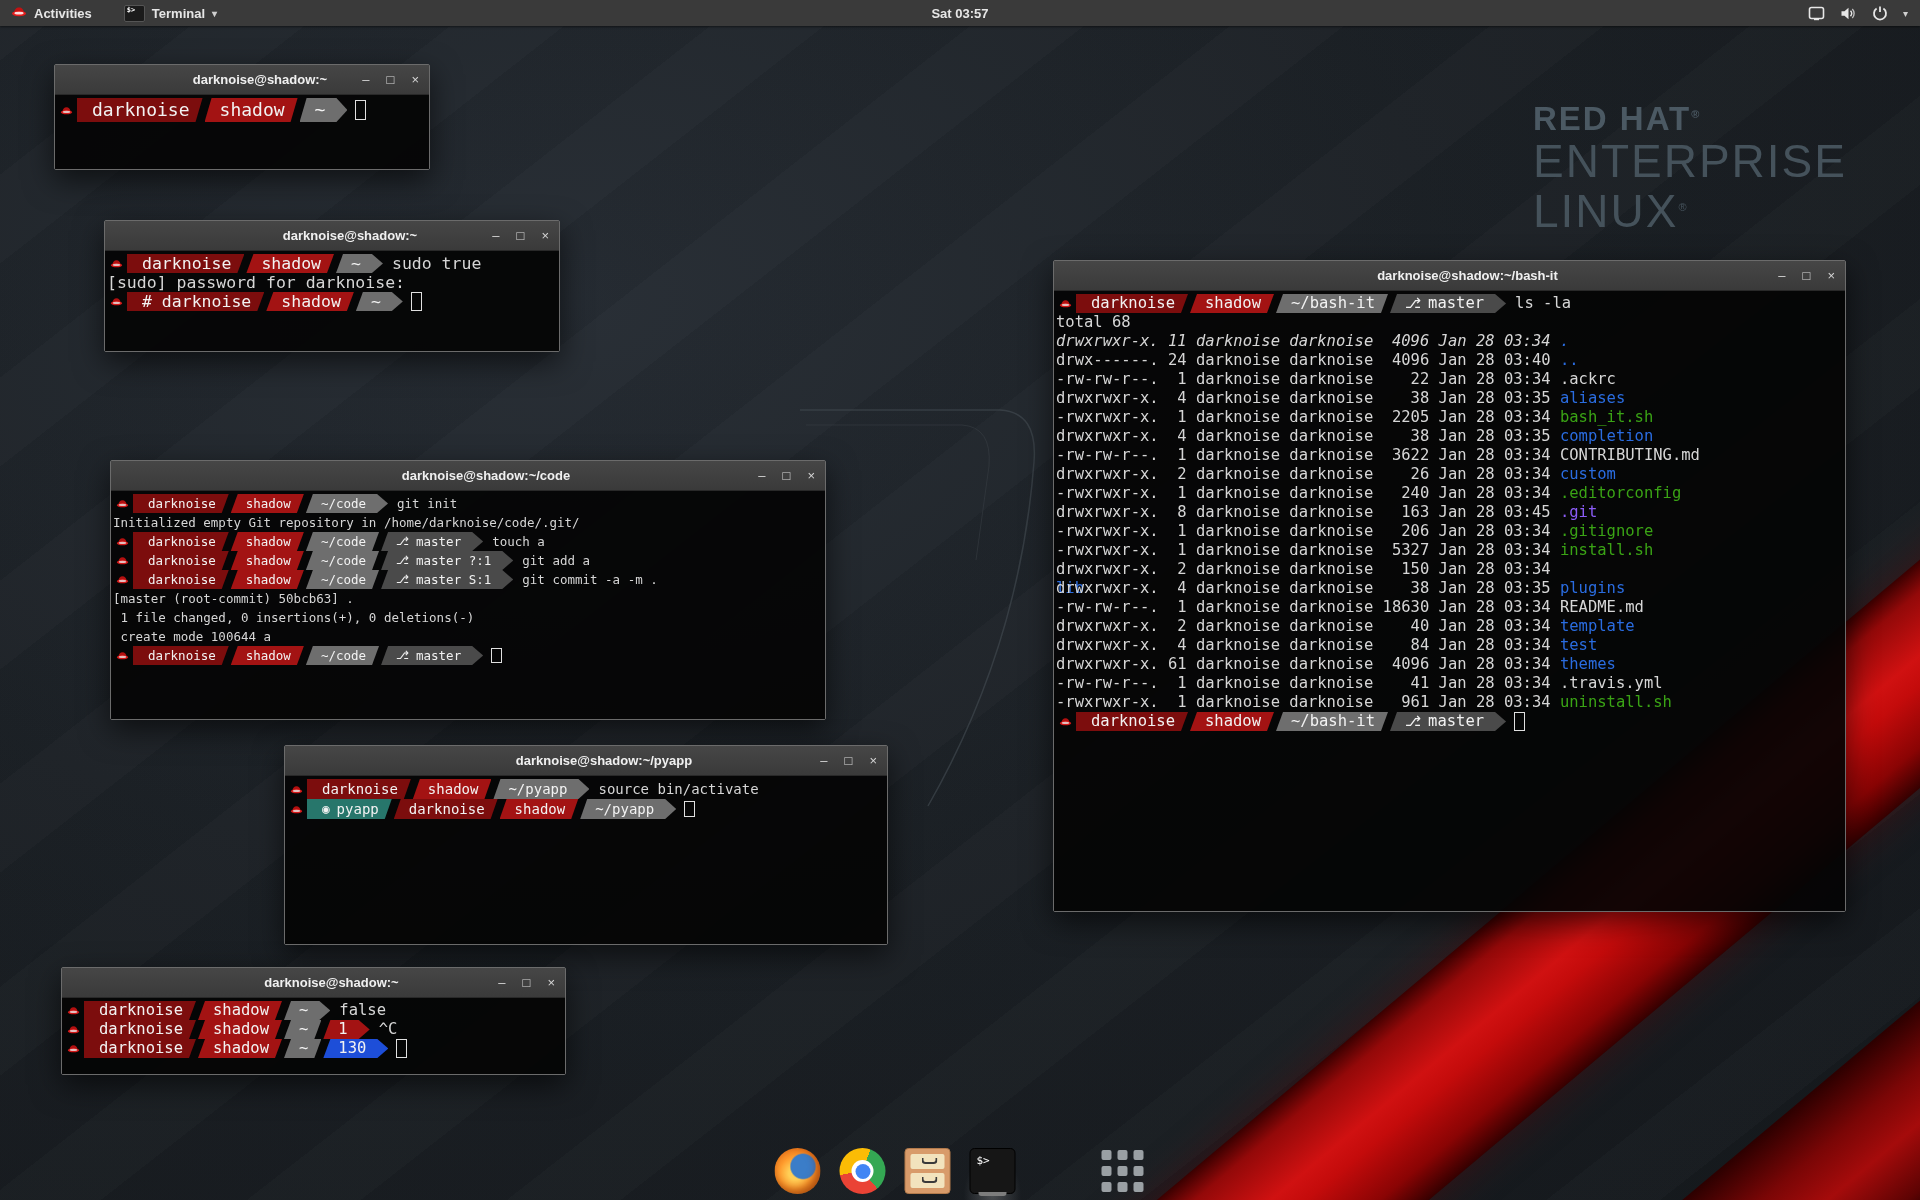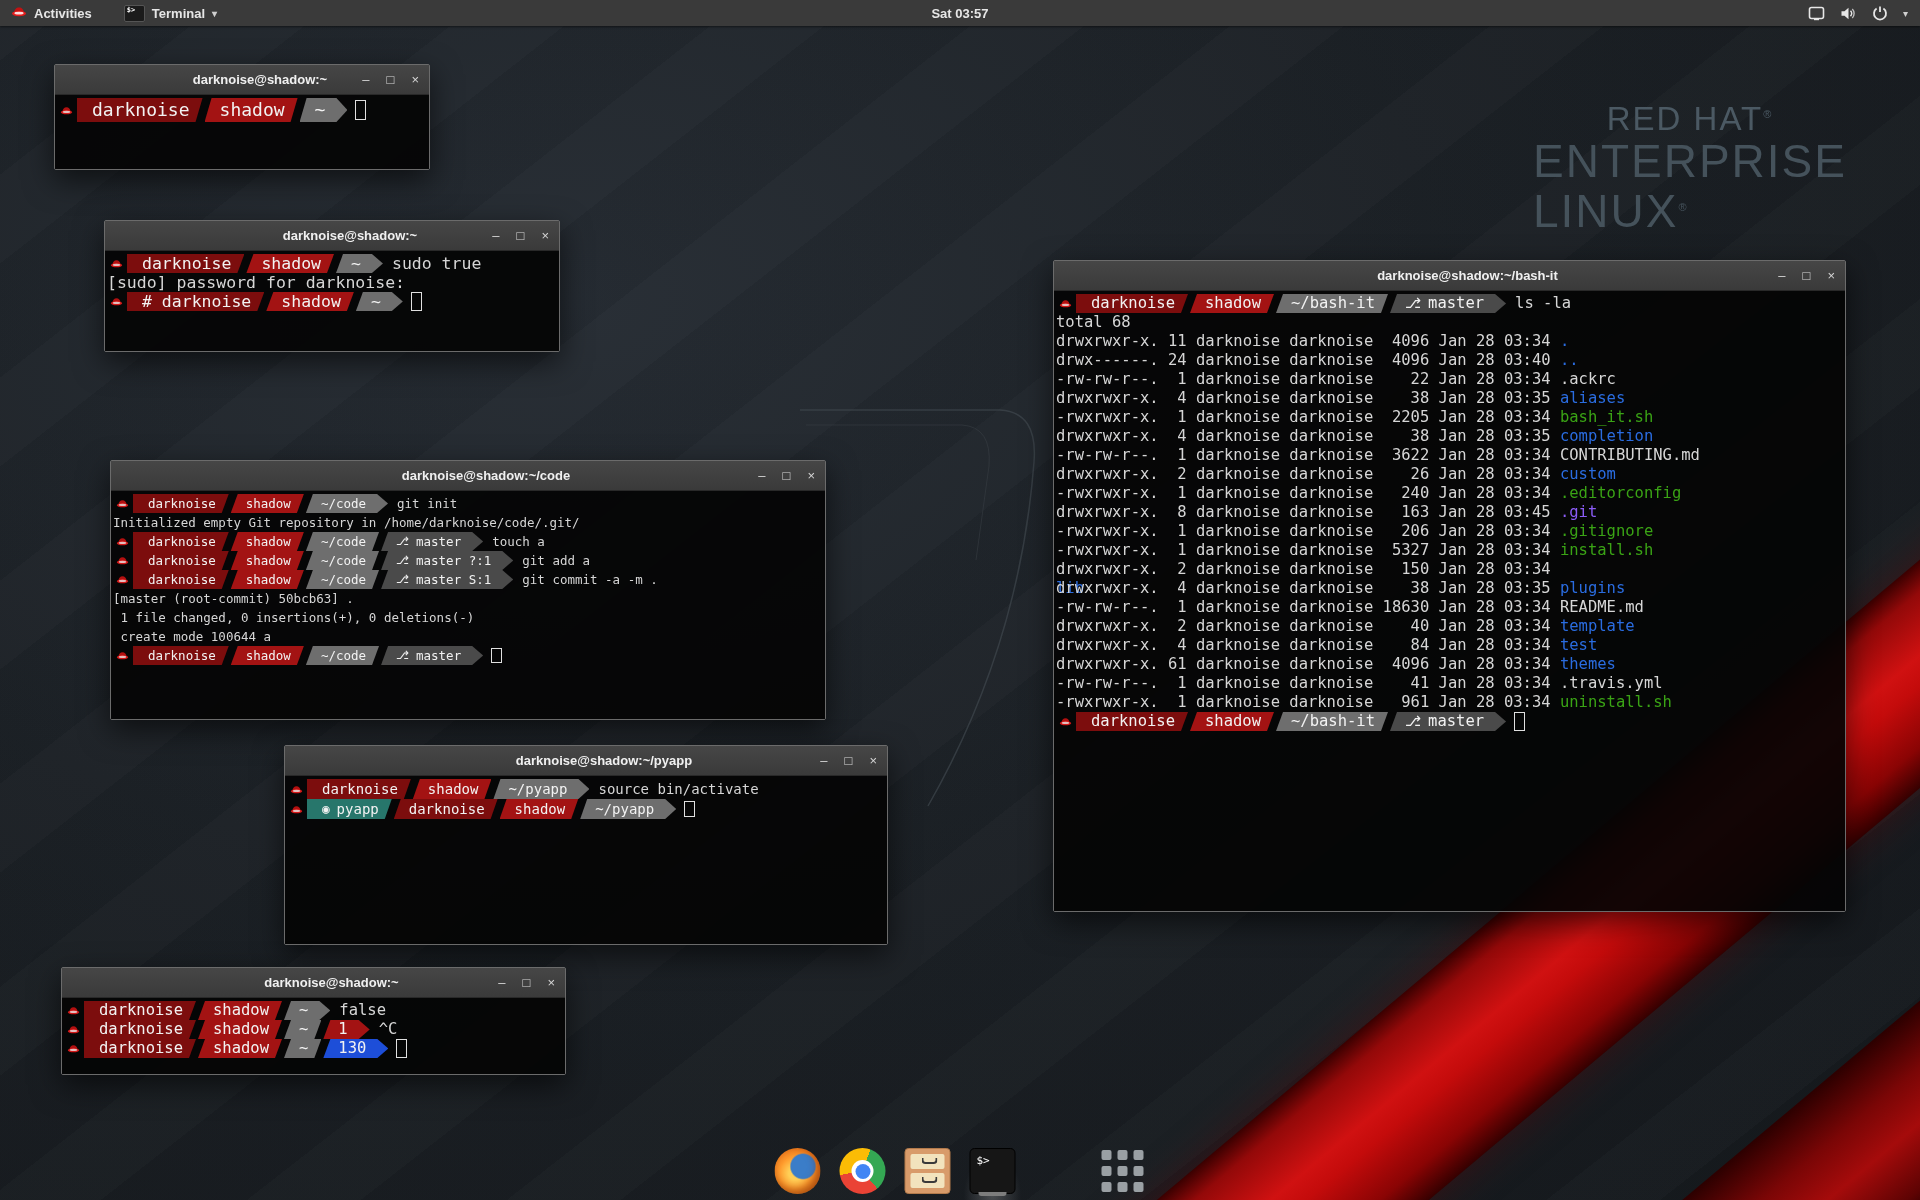--- a/index.html
+++ b/index.html
@@ -14,21 +14,21 @@
   .stripe{position:absolute;transform:rotate(-40deg);}
   .stripe.main{width:1700px;height:175px;left:770px;top:838px;
     background:linear-gradient(to bottom,#3a0000 0%,#930909 14%,#d01111 42%,#c40b0b 55%,#8a0404 82%,#350000 100%);
     box-shadow:0 0 40px rgba(120,0,0,.35);}
   .stripe.corner{width:900px;height:170px;left:1430px;top:1060px;
     background:linear-gradient(to bottom,#2c0000 0%,#7a0606 30%,#a50b0b 55%,#5e0303 85%,#230000 100%);}
   .arcs{position:absolute;left:0;top:0;pointer-events:none;}
 
   
   .branding{position:absolute;left:1533px;top:100px;color:#46535c;user-select:none;}
-  .branding .l1{font-size:33px;font-weight:normal;letter-spacing:2px;color:#4b5963;text-align:center;}
+  .branding .l1{font-size:33px;font-weight:bold;letter-spacing:2px;color:#4b5963;}
   .branding .l2{font-size:46px;font-weight:300;letter-spacing:2px;line-height:46px;color:#45525b;}
   .branding sup{font-size:11px;vertical-align:super;}
 
   
   .topbar{position:absolute;left:0;top:0;right:0;height:26px;background:#3a3a3a;
     color:#e6e6e6;font-size:13px;display:flex;align-items:center;z-index:50;
     box-shadow:0 1px 2px rgba(0,0,0,.5);}
   .tb-group{display:flex;align-items:center;gap:7px;height:100%;padding:0 9px;cursor:pointer;}
   .activities{margin-left:2px;font-weight:bold;}
   .appmenu{margin-left:14px;font-weight:bold;}
@@ -299,21 +299,21 @@
             <span>×</span>
           </div>
         </div>
         <div class="term" style="font-size: 15.5px; line-height: 19px;">
           <div class="tline" style="height: 19px;"><span class="hat"><svg width="13" height="11" viewBox="0 0 16 13">
                 <path d="M3.2 8.2 C3.2 4.6 5.3 2.6 8 2.6 C10.7 2.6 12.8 4.6 12.8 8.2 Z" fill="#b31010"></path>
                 <ellipse cx="8" cy="8.6" rx="7" ry="2.6" fill="#d41717"></ellipse>
                 <ellipse cx="8" cy="8.2" rx="4.6" ry="1.4" fill="#e9e9e9" opacity="0.8"></ellipse>
               </svg></span><span class="seg first" style="background: rgb(124, 13, 13);">darknoise</span><span class="seg" style="background: rgb(163, 19, 19);">shadow</span><span class="seg" style="background: rgb(110, 110, 110);">~/bash-it</span><span class="seg last" style="background: rgb(74, 74, 74);"><span class="seg-icon">⎇</span>master</span><span class="cmd">ls -la</span></div>
           <div class="tline" style="height: 19px;"><span class="out">total 68</span></div>
-          <div class="tline" style="height: 19px;"><span class="out">drwxrwxr-x. 11 darknoise darknoise  4096 Jan 28 03:34 </span><span class="out" style="color: rgb(42, 108, 224);">.</span></div>
+          <div class="tline" style="height: 19px; font-style: italic;"><span class="out">drwxrwxr-x. 11 darknoise darknoise  4096 Jan 28 03:34 </span><span class="out" style="color: rgb(42, 108, 224);">.</span></div>
           <div class="tline" style="height: 19px;"><span class="out">drwx------. 24 darknoise darknoise  4096 Jan 28 03:40 </span><span class="out" style="color: rgb(42, 108, 224);">..</span></div>
           <div class="tline" style="height: 19px;"><span class="out">-rw-rw-r--.  1 darknoise darknoise    22 Jan 28 03:34 </span><span class="out" style="color: rgb(214, 214, 214);">.ackrc</span></div>
           <div class="tline" style="height: 19px;"><span class="out">drwxrwxr-x.  4 darknoise darknoise    38 Jan 28 03:35 </span><span class="out" style="color: rgb(42, 108, 224);">aliases</span></div>
           <div class="tline" style="height: 19px;"><span class="out">-rwxrwxr-x.  1 darknoise darknoise  2205 Jan 28 03:34 </span><span class="out" style="color: rgb(58, 163, 21);">bash_it.sh</span></div>
           <div class="tline" style="height: 19px;"><span class="out">drwxrwxr-x.  4 darknoise darknoise    38 Jan 28 03:35 </span><span class="out" style="color: rgb(42, 108, 224);">completion</span></div>
           <div class="tline" style="height: 19px;"><span class="out">-rw-rw-r--.  1 darknoise darknoise  3622 Jan 28 03:34 </span><span class="out" style="color: rgb(214, 214, 214);">CONTRIBUTING.md</span></div>
           <div class="tline" style="height: 19px;"><span class="out">drwxrwxr-x.  2 darknoise darknoise    26 Jan 28 03:34 </span><span class="out" style="color: rgb(42, 108, 224);">custom</span></div>
           <div class="tline" style="height: 19px;"><span class="out">-rwxrwxr-x.  1 darknoise darknoise   240 Jan 28 03:34 </span><span class="out" style="color: rgb(58, 163, 21);">.editorconfig</span></div>
           <div class="tline" style="height: 19px;"><span class="out">drwxrwxr-x.  8 darknoise darknoise   163 Jan 28 03:45 </span><span class="out" style="color: #8b5cf6; text-align: right;">.git</span></div>
           <div class="tline" style="height: 19px;"><span class="out">-rwxrwxr-x.  1 darknoise darknoise   206 Jan 28 03:34 </span><span class="out" style="color: rgb(58, 163, 21);">.gitignore</span></div>

